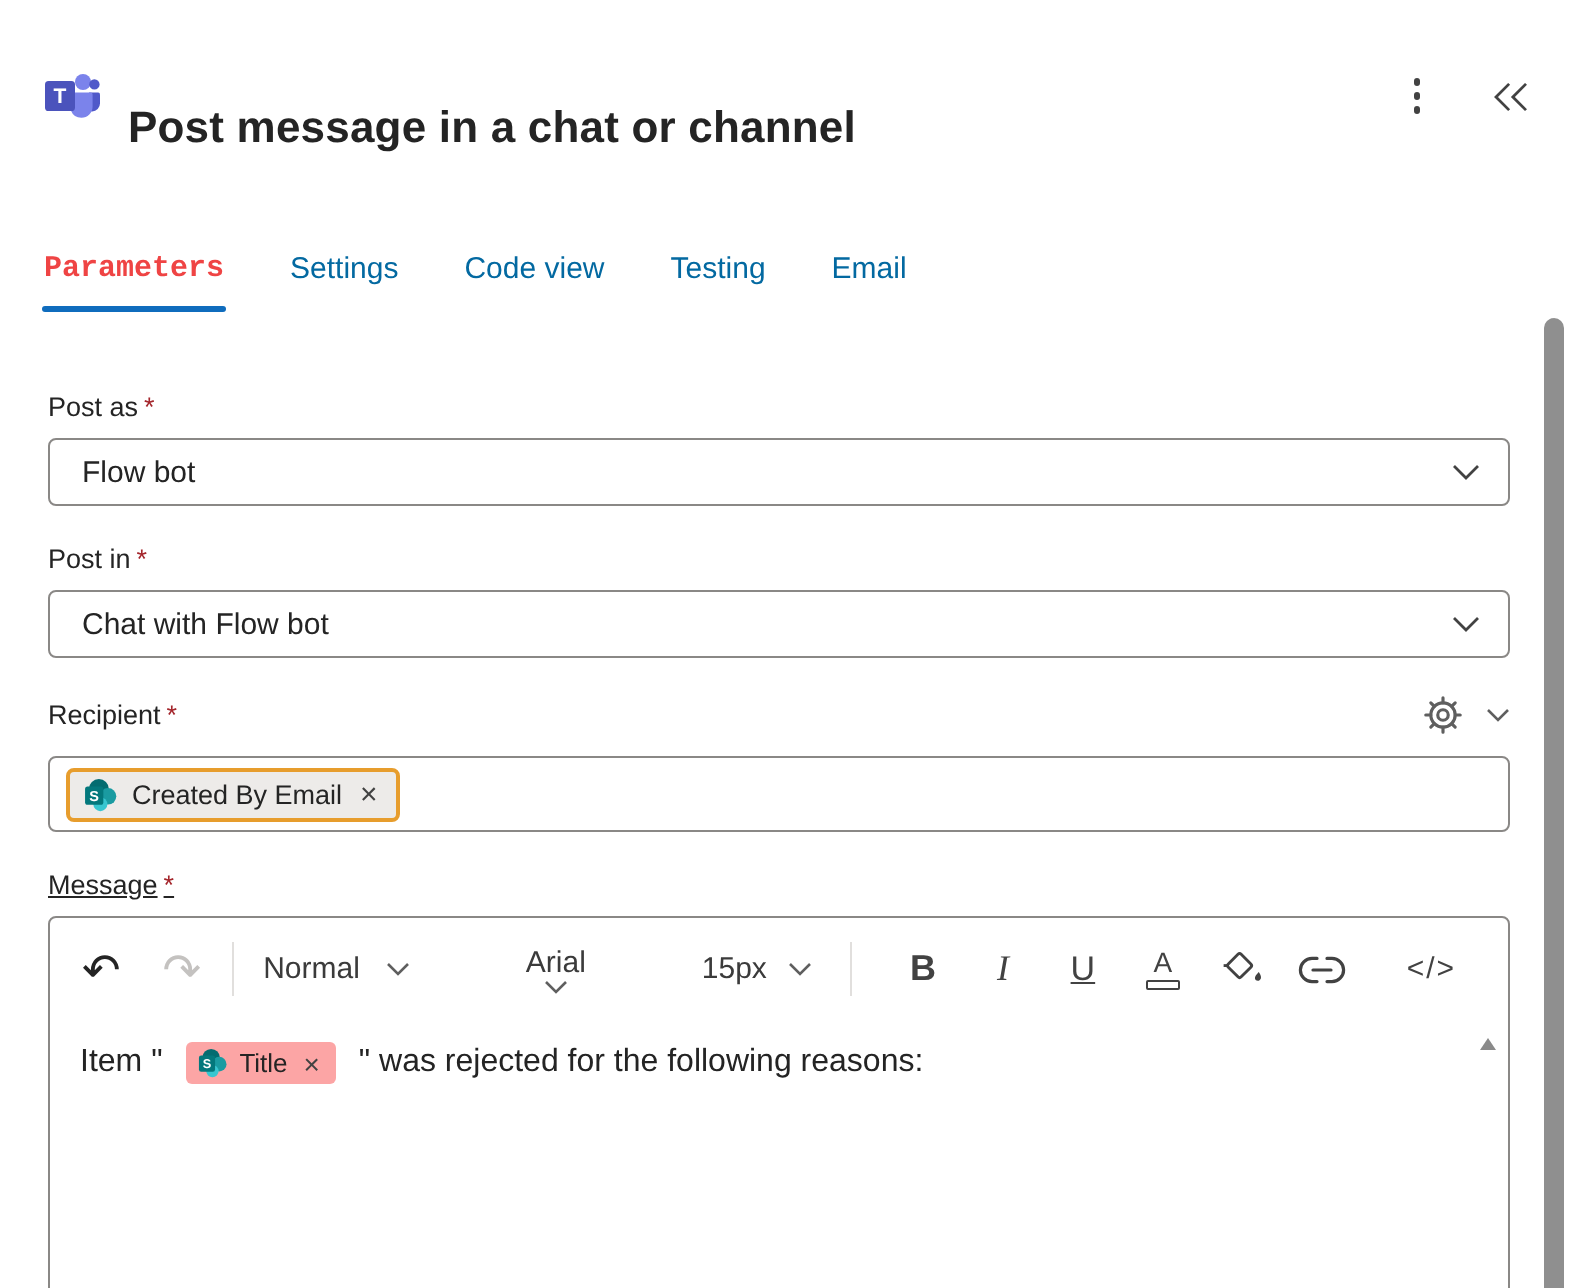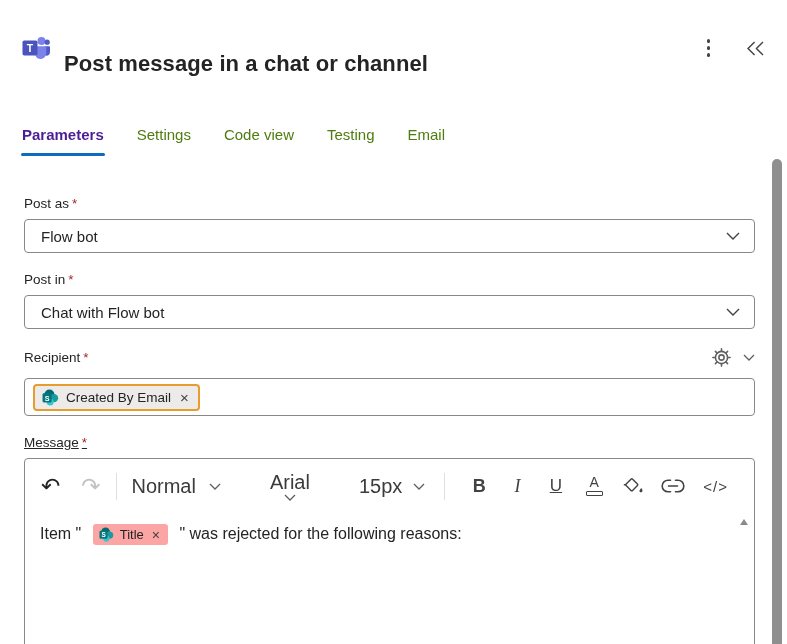--- a/index.html
+++ b/index.html
@@ -15,22 +15,22 @@
   .header { display:flex; align-items:center; padding:19px 18px 0 22px; }
   .teams-icon { margin-right:14px; }
   .header-title { font-size:22px; font-weight:700; letter-spacing:.1px;margin-top:32px; }
   .header-spacer { flex:1; }
   .kebab { display:flex; flex-direction:column; gap:3.5px; padding:6px 10px; cursor:pointer; }
   .kebab i { width:3.5px; height:3.5px; border-radius:50%; background:#424242; }
   .collapse-btn { margin-left:22px; padding:4px; cursor:pointer; }
 
   
   .tabs { display:flex; gap:33px; padding-left:22px; margin-top:49px; }
-  .tab { font-size:15px; color:#4d7c0f; padding-bottom:13px; position:relative; cursor:pointer; }
-  .tab.active { font-weight:700; color:#4c1d95; }
+  .tab { font-size:15px; color:#0369a1; padding-bottom:13px; position:relative; cursor:pointer; }
+  .tab.active { font-weight:700; color:#ef4444;font-family:Liberation Mono, monospace; }
   .tab.active::after {
     content:""; position:absolute; left:-1px; right:-1px; bottom:0; height:3.5px;
     background:#0F6CBD; border-radius:3px;
   }
 
   
   .content { padding:0 32px 0 24px; }
   .field-label { font-size:13.5px; color:#242424; }
   .req { color:#A4262C; margin-left:3px; }
   .lbl-post-as { margin-top:40px; }
@@ -66,21 +66,21 @@
     position:relative; background:#fff;
   }
   .rte-toolbar { display:flex; align-items:center; padding:12px 12px 10px 16px; }
   .rte-btn { background:none; border:none; cursor:pointer; color:#424242;
              display:flex; flex-direction:column; align-items:center; justify-content:center;
              font-family:"Liberation Sans", sans-serif; }
   .undo { font-size:23px; color:#242424; line-height:20px; }
   .redo { font-size:23px; color:#C4C2C0; line-height:20px; margin-left:21px; }
   .rte-sep { width:1px; height:27px; background:#E1DFDD; margin:0 15px; }
   .rte-dd { display:flex; align-items:center; background:none; border:none; cursor:pointer;
-            font-size:20px; color:#3b3b3b; font-family:"Liberation Sans", sans-serif; }
+            font-size:15px; color:#3b3b3b; font-family:"Liberation Sans", sans-serif; }
   .dd-style { margin-right:26px; } .dd-style .dd-chev { margin-left:13px; }
   .dd-font  { margin-right:26px; width:94px; justify-content:space-between;flex-direction:column; }
   .dd-size  { margin-right:4px; }  .dd-size .dd-chev { margin-left:11px; }
   .fmt { width:20px; font-size:17px; margin:0 10px; }
   .fmt-b { font-weight:700; font-size:18px; }
   .fmt-i { font-family:"Liberation Serif", serif; font-style:italic; font-size:18px; }
   .fmt-u { text-decoration:underline; }
   .fmt-a .a-top { font-size:14px; line-height:13px; }
   .fmt-a .a-bar { width:17px; height:5px; border:1.4px solid #424242; border-radius:1px; margin-top:2px; }
   .rte-toolbar .spacer { flex:1; }

